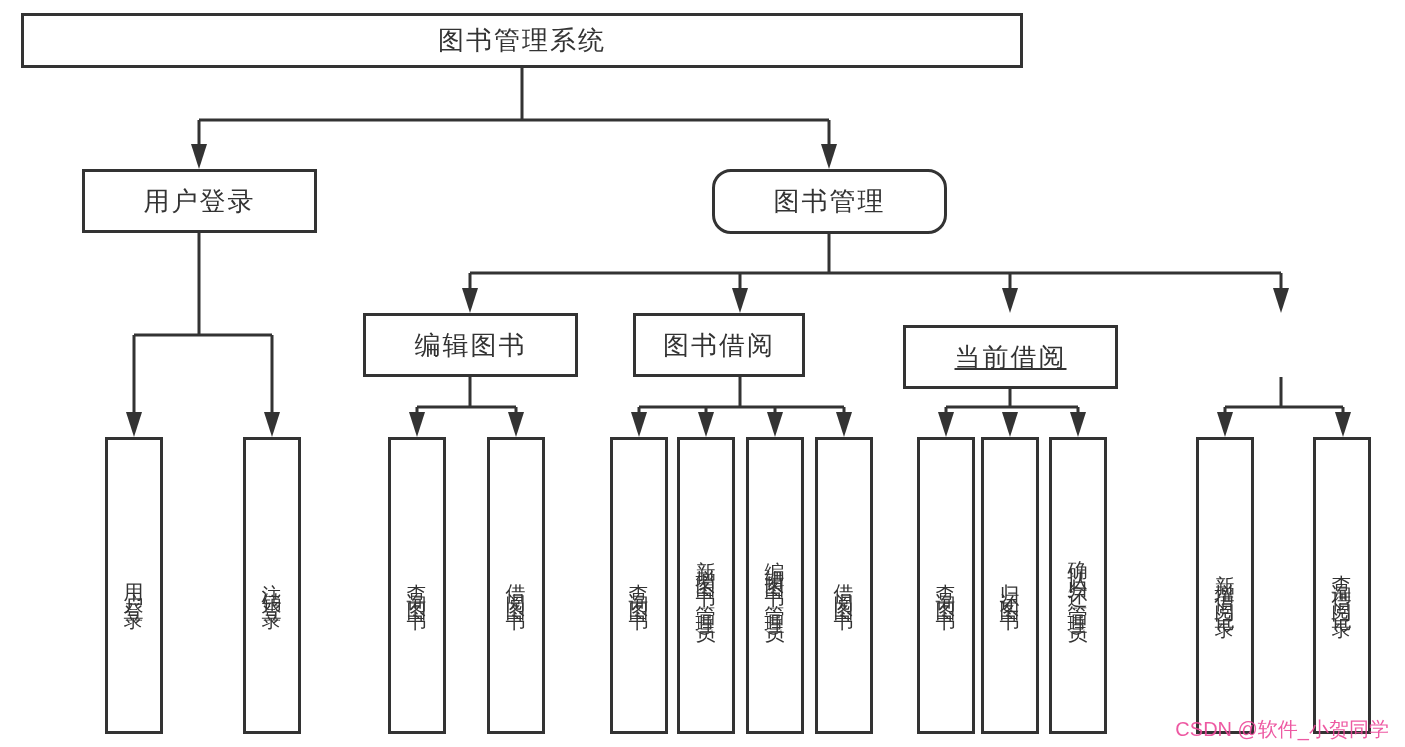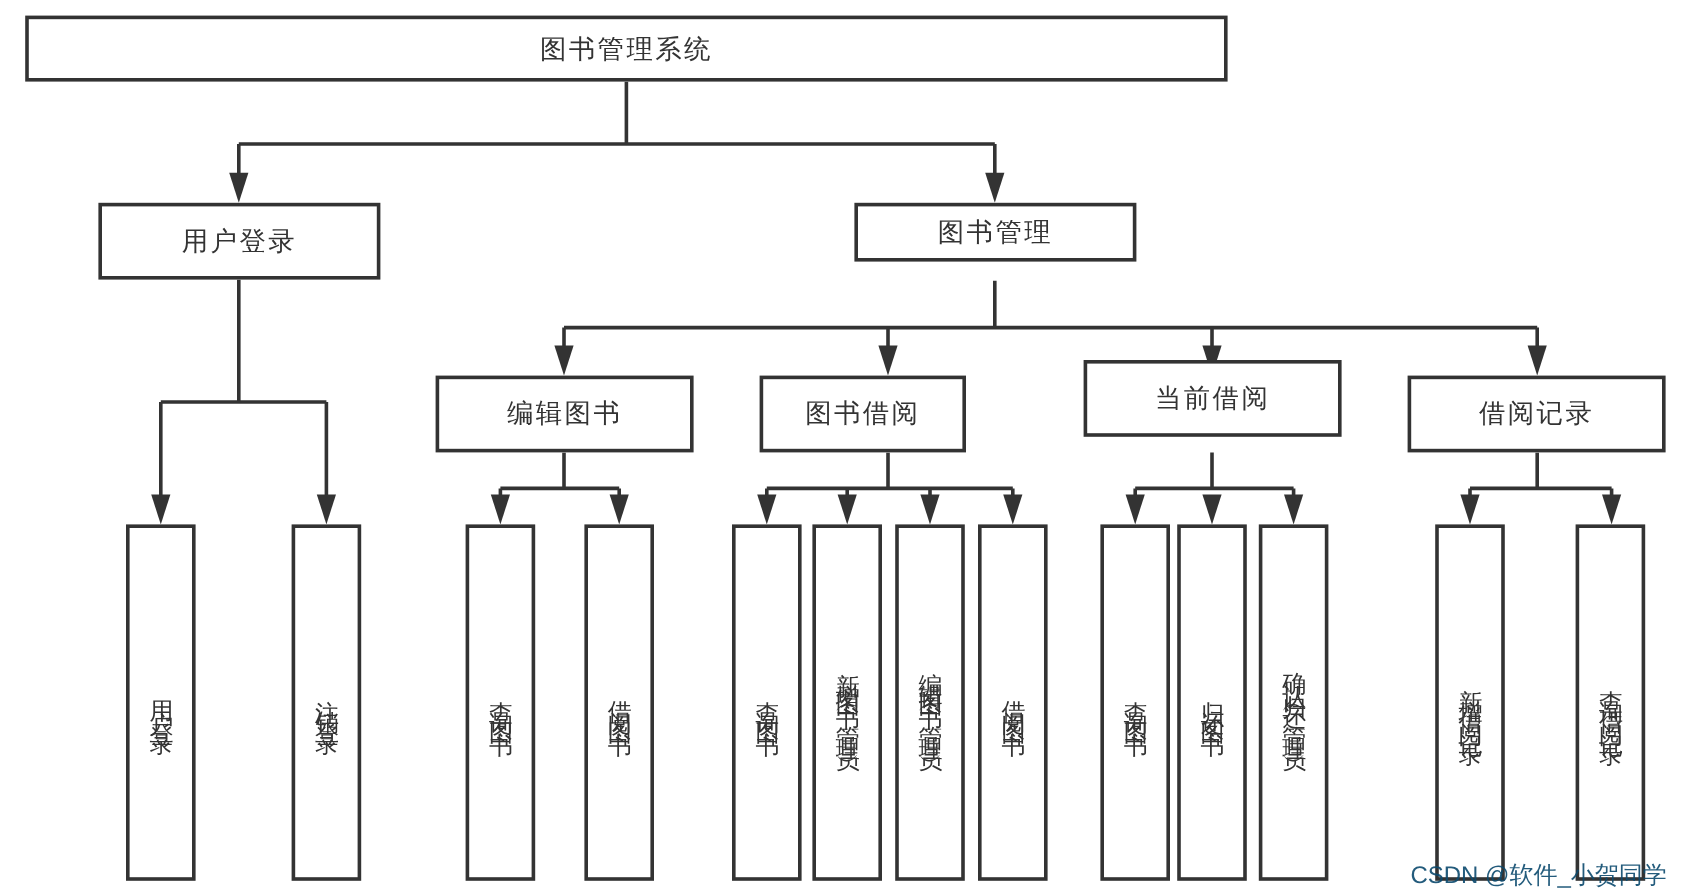--- a/index.html
+++ b/index.html
@@ -22,37 +22,37 @@
     box-sizing: border-box;
     border: 3px solid #333333;
     background: #ffffff;
     color: #333333;
     display: flex;
     align-items: center;
     justify-content: center;
     text-align: center;
   }
   .h-node {
-    font-size: 22px;
+    font-size: 26px;
     letter-spacing: 2px;
     white-space: nowrap;
   }
   .v-node {
     writing-mode: vertical-rl;
     text-orientation: mixed;
     font-size: 20px;
     letter-spacing: 9px;
     line-height: 1;
   }
   .watermark {
     position: absolute;
     top: 716px;
     right: 16px;
     font-size: 20px;
-    color: #0c4a6e;
+    color: #ec4899;
     opacity: 0.9;
     white-space: nowrap;
     z-index: 5;
   }
 </style>
 </head>
 <body>
 
 <div class="canvas">
 
@@ -84,26 +84,25 @@
       <polygon points="1002,412 1018,412 1010,437"></polygon>
       <polygon points="1070,412 1086,412 1078,437"></polygon>
       <polygon points="1217,412 1233,412 1225,437"></polygon>
       <polygon points="1335,412 1351,412 1343,437"></polygon>
     </g>
   </svg>
 
   <div class="node h-node" style="left:21px; top:13px; width:1002px; height:55px;">图书管理系统</div>
 
   <div class="node h-node" style="left:82px; top:169px; width:235px; height:64px;">用户登录</div>
-  <div class="node h-node" style="left:712px; top:169px; width:235px; height:49px;">图书管理</div>
+  <div class="node h-node" style="left:712px; top:169px; width:235px; height:65px;border-radius:19px;">图书管理</div>
 
   <div class="node h-node" style="left:363px; top:313px; width:215px; height:64px;">编辑图书</div>
   <div class="node h-node" style="left:633px; top:313px; width:172px; height:64px;">图书借阅</div>
-  <div class="node h-node" style="left:903px; top:300px; width:215px; height:64px;">当前借阅</div>
-  <div class="node h-node" style="left:1173px; top:313px; width:215px; height:64px;">借阅记录</div>
+  <div class="node h-node" style="left:903px; top:325px; width:215px; height:64px;text-decoration:underline;">当前借阅</div>
 
   <div class="node v-node" style="left:105px; top:437px; width:58px; height:297px;">用户登录</div>
   <div class="node v-node" style="left:243px; top:437px; width:58px; height:297px;">注销登录</div>
 
   <div class="node v-node" style="left:388px; top:437px; width:58px; height:297px;">查询图书</div>
   <div class="node v-node" style="left:487px; top:437px; width:58px; height:297px;">借阅图书</div>
 
   <div class="node v-node" style="left:610px; top:437px; width:58px; height:297px;">查询图书</div>
   <div class="node v-node" style="left:677px; top:437px; width:58px; height:297px;">新增图书（管理员）</div>
   <div class="node v-node" style="left:746px; top:437px; width:58px; height:297px;">编辑图书（管理员）</div>

